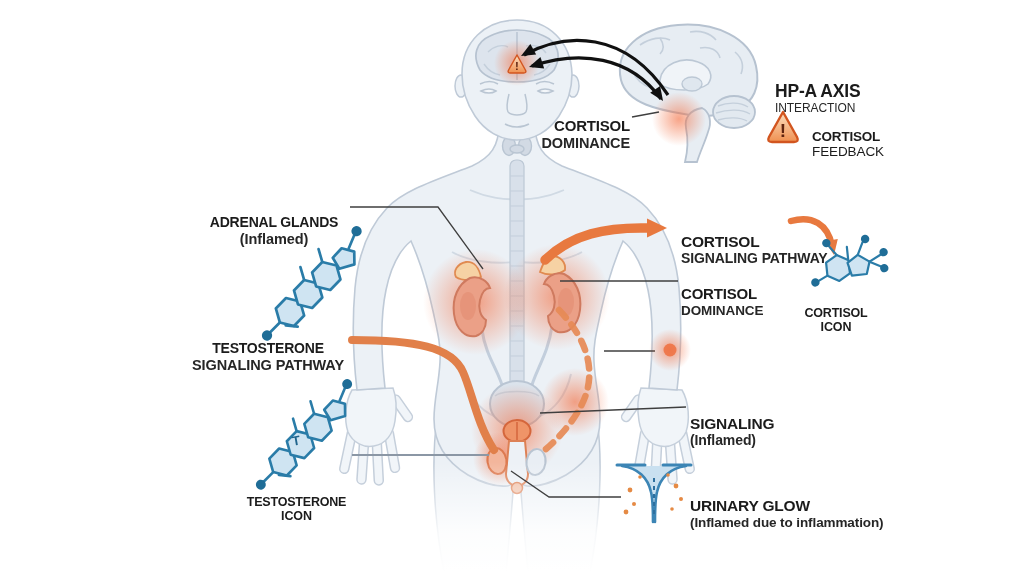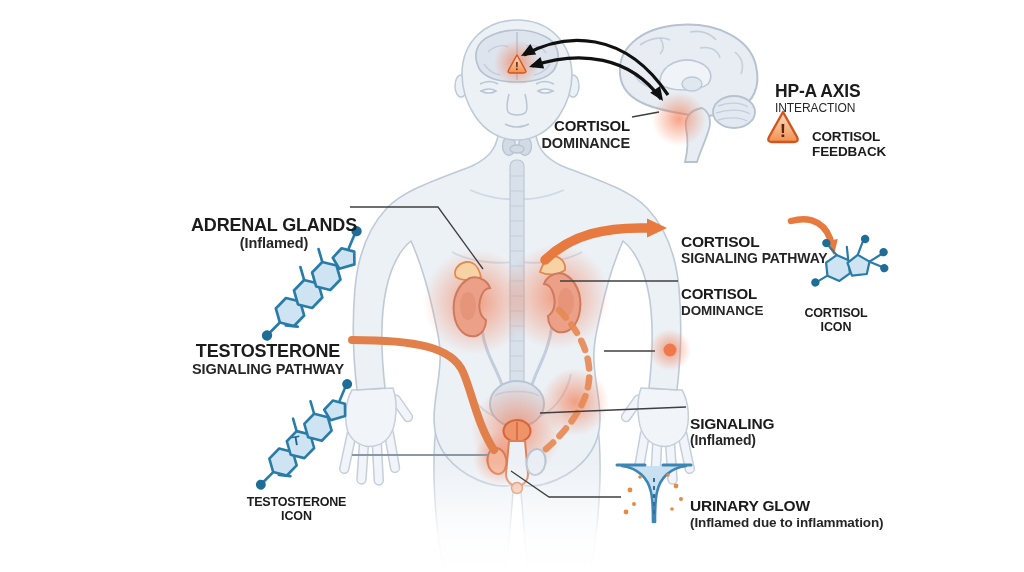--- a/index.html
+++ b/index.html
@@ -4,21 +4,21 @@
 <style>
   html,body{margin:0;padding:0;background:#fff;}
   .canvas{position:relative;width:1024px;height:572px;background:#ffffff;overflow:hidden;
           font-family:"Liberation Sans","DejaVu Sans",sans-serif;}
   .art{position:absolute;left:0;top:0;}
   .lbl{position:absolute;color:#1b1b1b;line-height:1.13;white-space:nowrap;}
   .lbl .l1{font-weight:700;font-size:15px;letter-spacing:-0.2px;margin-top:19px;}
   .lbl .l2{font-weight:700;font-size:13.5px;color:#262626;letter-spacing:-0.1px;}
   .center{text-align:center;}
   .right{text-align:right;}
-  .xl .l1{font-size:18px;}
+  .xl .l1{font-size:14px;}
   .xl .l2{font-size:14.5px;}
   .semi .l2{font-weight:700;font-size:14.5px;}
   .sm .l1,.sm .l2{font-size:12.5px;font-weight:700;color:#1b1b1b;}
   .hpa .l1{font-size:17.5px;font-weight:700;}
   .hpa .l2{font-size:12px;font-weight:400;}
 </style>
 </head>
 <body>
 
 <div class="canvas">
@@ -308,21 +308,21 @@
   <div class="l2">DOMINANCE</div>
 </div>
 
 <div class="lbl hpa" style="left:775px;top:63px;">
   <div class="l1">HP-A AXIS</div>
   <div class="l2">INTERACTION</div>
 </div>
 
 <div class="lbl" style="left:812px;top:110px;">
   <div class="l1" style="font-size:13.5px">CORTISOL</div>
-  <div class="l2" style="font-size:13.5px;font-weight:700;color:#1b1b1b">FEEDBACK</div>
+  <div class="l2" style="font-size:13.5px;font-weight:400;color:#1b1b1b">FEEDBACK</div>
 </div>
 
 <div class="lbl center xl" style="left:174px;top:196px;width:200px;">
   <div class="l1">ADRENAL GLANDS</div>
   <div class="l2">(Inflamed)</div>
 </div>
 
 <div class="lbl center xl" style="left:168px;top:322px;width:200px;">
   <div class="l1">TESTOSTERONE</div>
   <div class="l2">SIGNALING PATHWAY</div>

